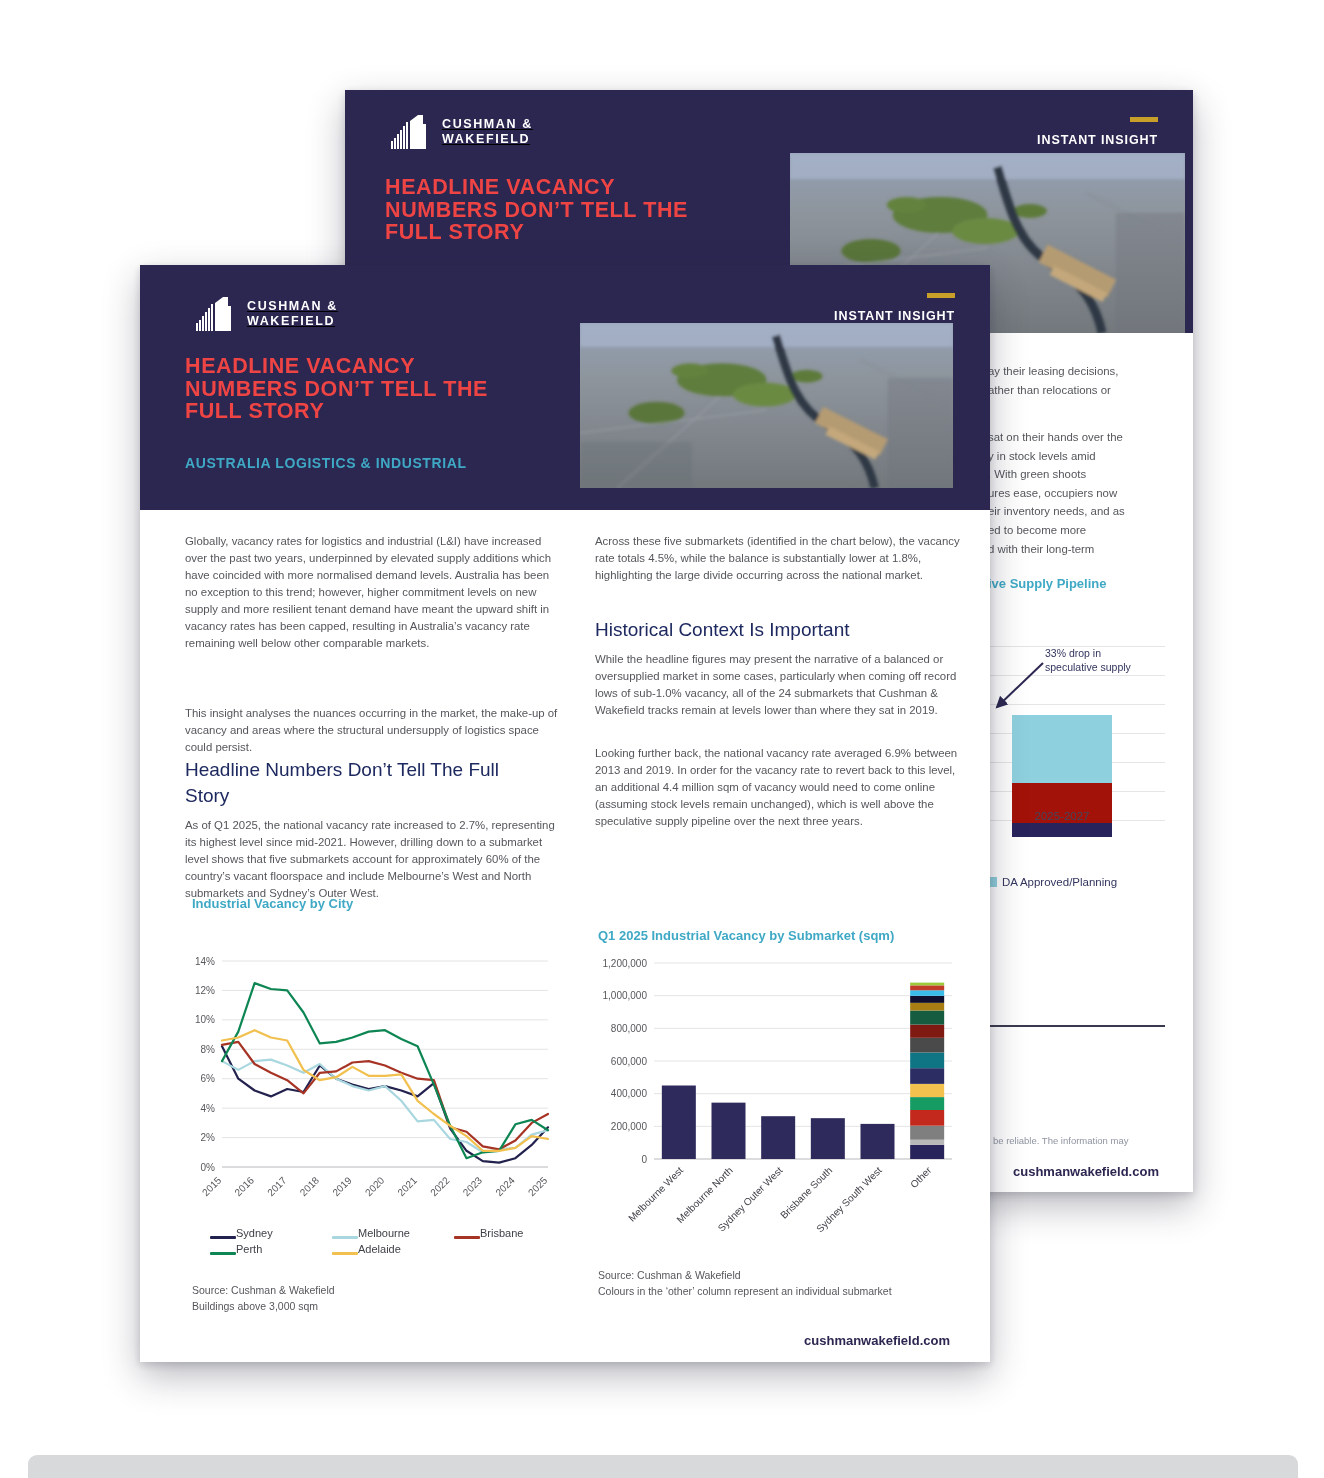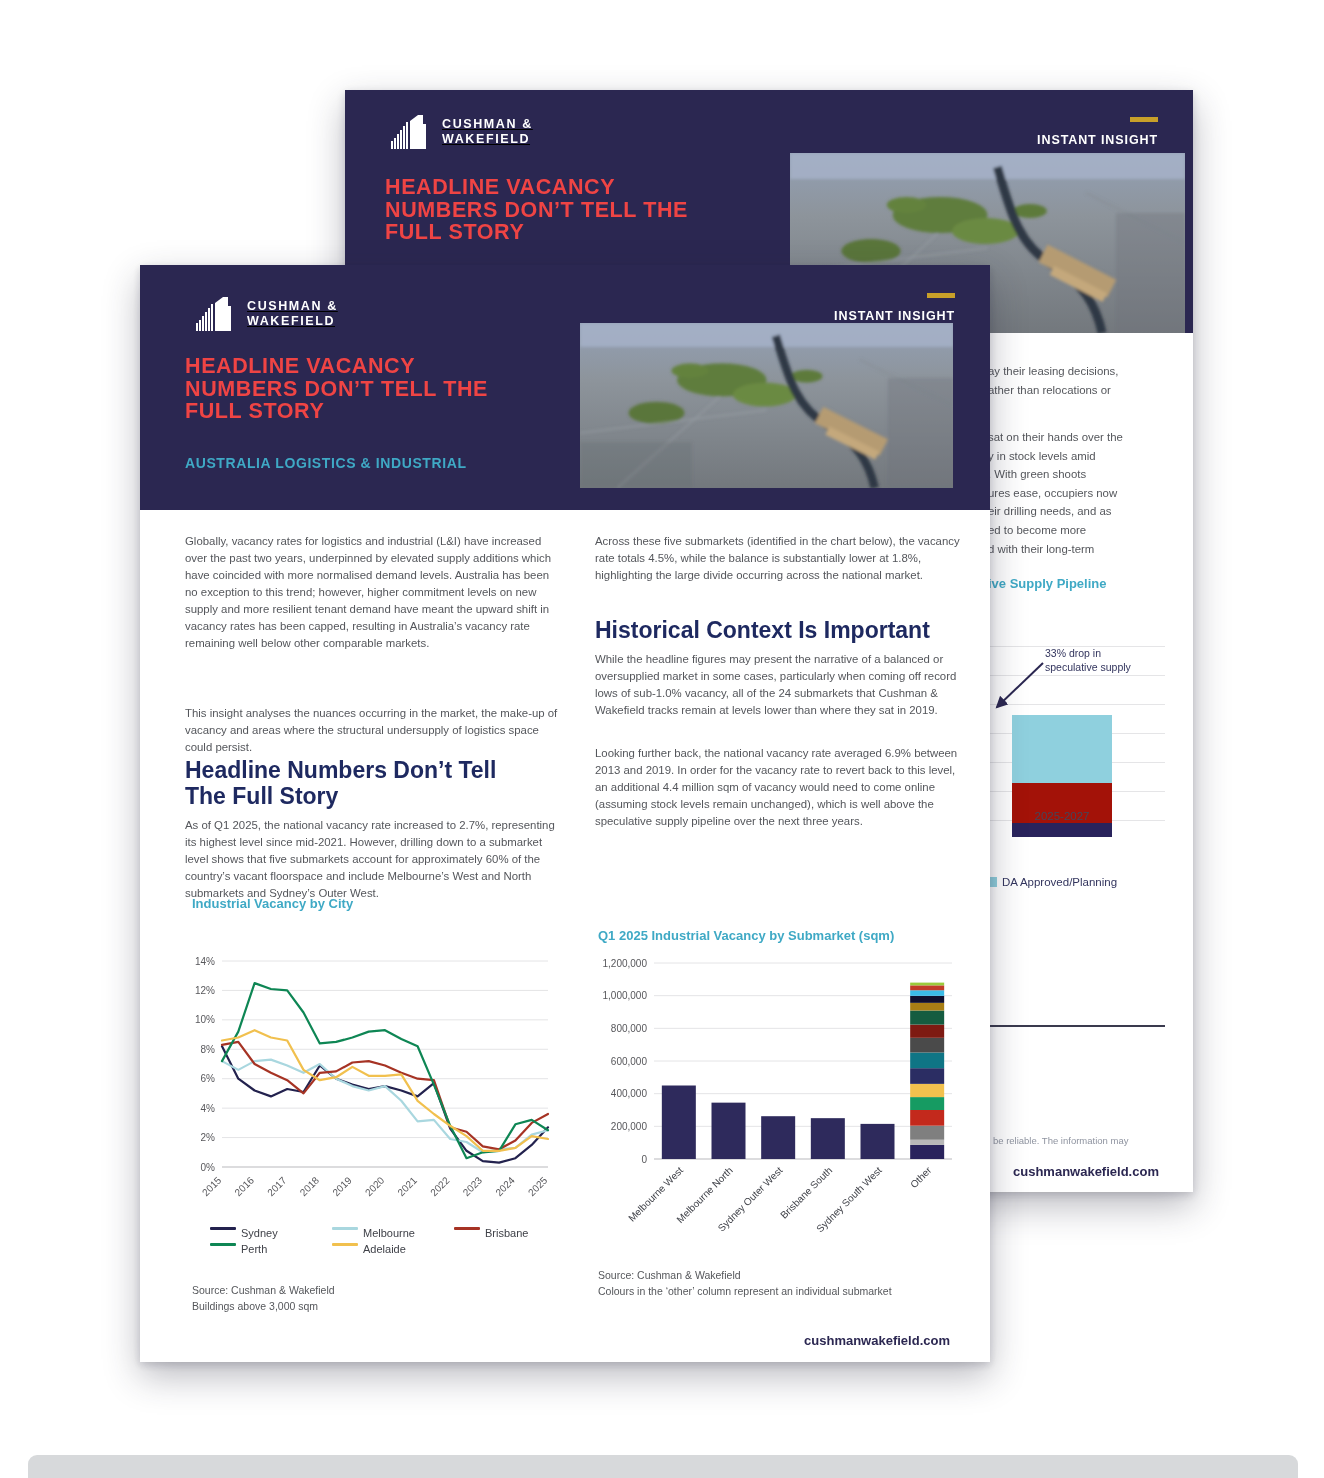--- a/index.html
+++ b/index.html
@@ -23,27 +23,27 @@
   .doc-title { position:absolute; color:#ef4444; font-weight:bold; font-size:21.5px; line-height:22.5px; letter-spacing:.6px; }
   .doc-subtitle { position:absolute; color:#3fa9c5; font-weight:bold; font-size:14px; letter-spacing:.6px; }
 
   .insight-tag { position:absolute; right:35px; text-align:right; }
   .insight-dash { display:inline-block; width:28px; height:5px; background:#c8a029; margin-bottom:4px; }
   .insight-label { color:#fff; font-weight:bold; font-size:12.5px; letter-spacing:.9px; }
 
   .aerial { position:absolute; display:block; }
 
   .body-text { position:absolute; color:#54565b; font-size:11.4px; line-height:17px; }
-  .h2 { position:absolute; color:#1e2960; font-weight:bold; font-size:23px; line-height:26px; }
+  .h2 { position:absolute; color:#1e2960; font-weight:normal; font-size:19px; line-height:26px; }
   .chart-title { position:absolute; color:#3fa9c5; font-weight:bold; font-size:13px; }
   .source-note { position:absolute; color:#55575b; font-size:10.5px; line-height:15.5px; }
   .site-link { position:absolute; color:#2b2751; font-weight:bold; font-size:13px; text-decoration:none; }
 
   .legend { position:absolute; display:grid; grid-template-columns:122px 122px auto; row-gap:4px; font-size:11px; color:#3f4148; }
-  .leg-item { display:flex; align-items:flex-start; gap:5px; white-space:nowrap; }
+  .leg-item { display:flex; align-items:flex-end; white-space:nowrap; }
   .leg-swatch { display:inline-block; width:26px; height:3px; border-radius:1px; }
 
   
   .frag { position:absolute; color:#54565b; font-size:11.4px; line-height:18.6px; white-space:nowrap; }
   .frag div { white-space:nowrap; }
   .pipeline-grid { position:absolute; background:repeating-linear-gradient(to bottom,#e5e5e7 0 1px,transparent 1px 29px); }
   .pipeline-bar { position:absolute; display:flex; flex-direction:column; }
   .pipeline-bar div { width:100%; }
   .pipeline-xlabel { position:absolute; color:#44465a; font-size:11.5px; text-align:center; }
   .pipeline-legend { position:absolute; display:flex; align-items:center; gap:5px; color:#33355e; font-size:11.5px; }
@@ -122,21 +122,21 @@
 
     <div class="frag" style="left:643px; top:272px;">
       <div>ay their leasing decisions,</div>
       <div>ather than relocations or</div>
     </div>
     <div class="frag" style="left:643px; top:338px;">
       <div>sat on their hands over the</div>
       <div>y in stock levels amid</div>
       <div>. With green shoots</div>
       <div>ures ease, occupiers now</div>
-      <div>eir drilling needs, and as</div>
+      <div>eir inventory needs, and as</div>
       <div>ed to become more</div>
       <div>d with their long-term</div>
     </div>
     <div class="chart-title" style="left:643px; top:486px;">ive Supply Pipeline</div>
 
     <div class="pipeline-grid" style="left:643px; top:556px; width:177px; height:192px;"></div>
     <div class="annotation" style="left:700px; top:556px;">
       <div>33% drop in</div>
       <div>speculative supply</div>
     </div>

